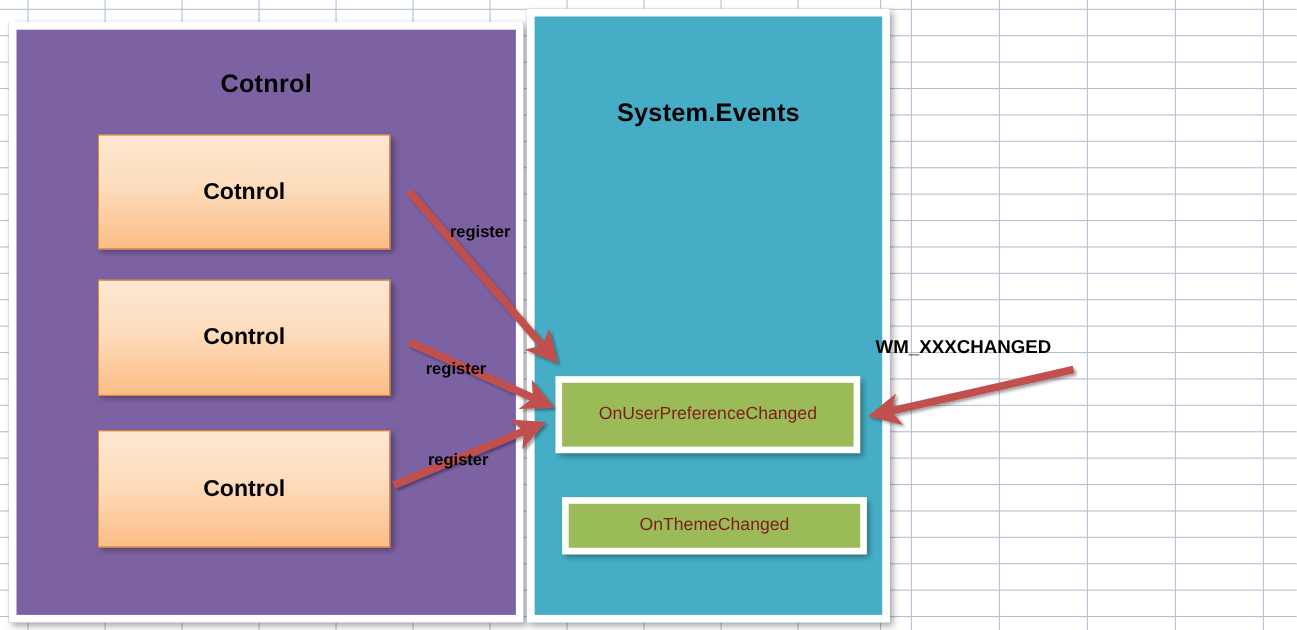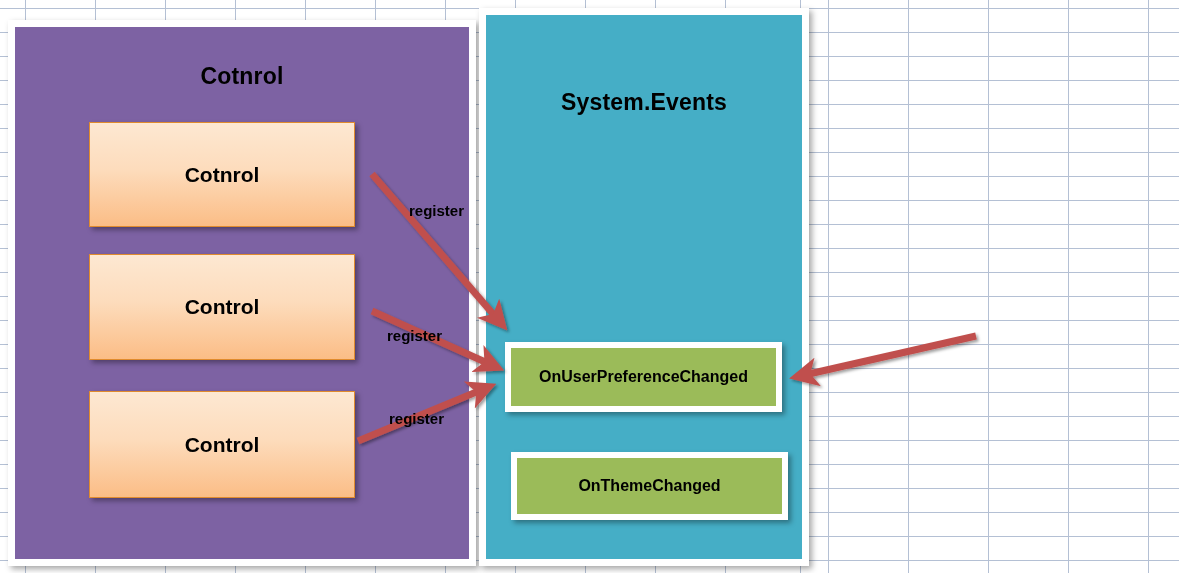--- a/index.html
+++ b/index.html
@@ -119,34 +119,34 @@
     box-sizing: border-box;
     background: #9bbb59;
     border: 6px solid #ffffff;
     box-shadow: 3px 3px 5px rgba(0,0,0,0.35);
     display: flex;
     align-items: center;
     justify-content: center;
   }
   .handler-box span {
     font-size: 16px;
-    font-weight: bold;
-    color: #000000;
+    font-weight: normal;
+    color: #7f1d1d;
   }
   #handler-box-0 {
     left: 505px;
     top: 342px;
     width: 277px;
     height: 70px;
   }
   #handler-box-1 {
     left: 511px;
     top: 452px;
     width: 277px;
-    height: 68px;
+    height: 52px;
   }
 
   
   #arrow-layer {
     position: absolute;
     left: 0; top: 0;
     width: 1179px;
     height: 573px;
     pointer-events: none;
   }
@@ -254,14 +254,15 @@
       <line x1="372" y1="174" x2="500" y2="322" stroke="#c0504d" stroke-width="7" marker-end="url(#arrowhead)"></line>
       <line x1="372" y1="311" x2="494" y2="366" stroke="#c0504d" stroke-width="7" marker-end="url(#arrowhead)"></line>
       <line x1="358" y1="441" x2="486" y2="388" stroke="#c0504d" stroke-width="7" marker-end="url(#arrowhead)"></line>
       <line x1="976" y1="336" x2="800" y2="376" stroke="#c0504d" stroke-width="7" marker-end="url(#arrowhead)"></line>
     </g>
   </svg>
 
   <div id="edge-label-0" class="edge-label">register</div>
   <div id="edge-label-1" class="edge-label">register</div>
   <div id="edge-label-2" class="edge-label">register</div>
+  <div id="edge-label-3" class="edge-label">WM_XXXCHANGED</div>
 
 </div>
 
 </body></html>

